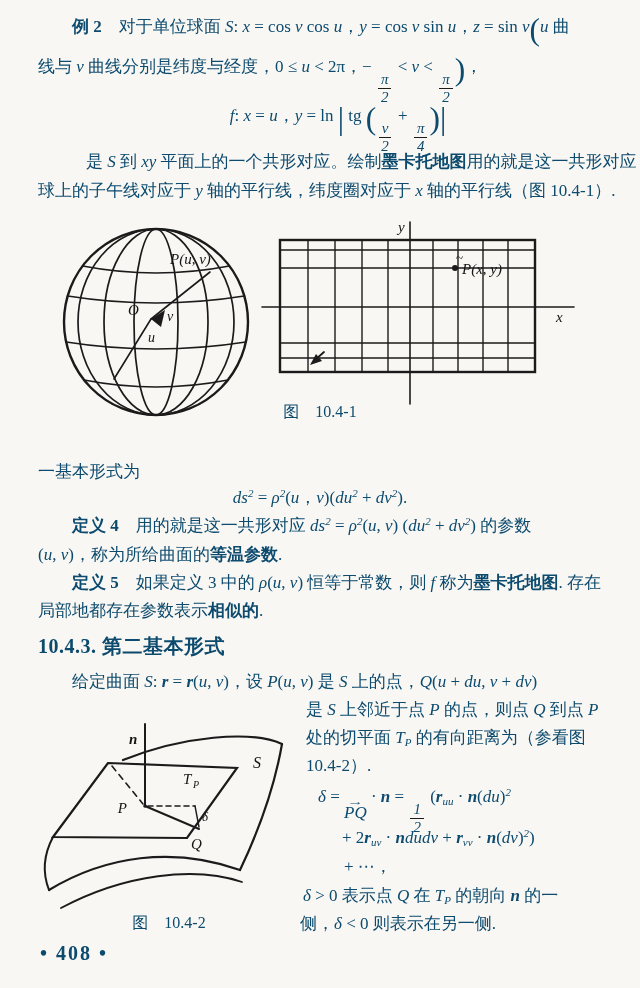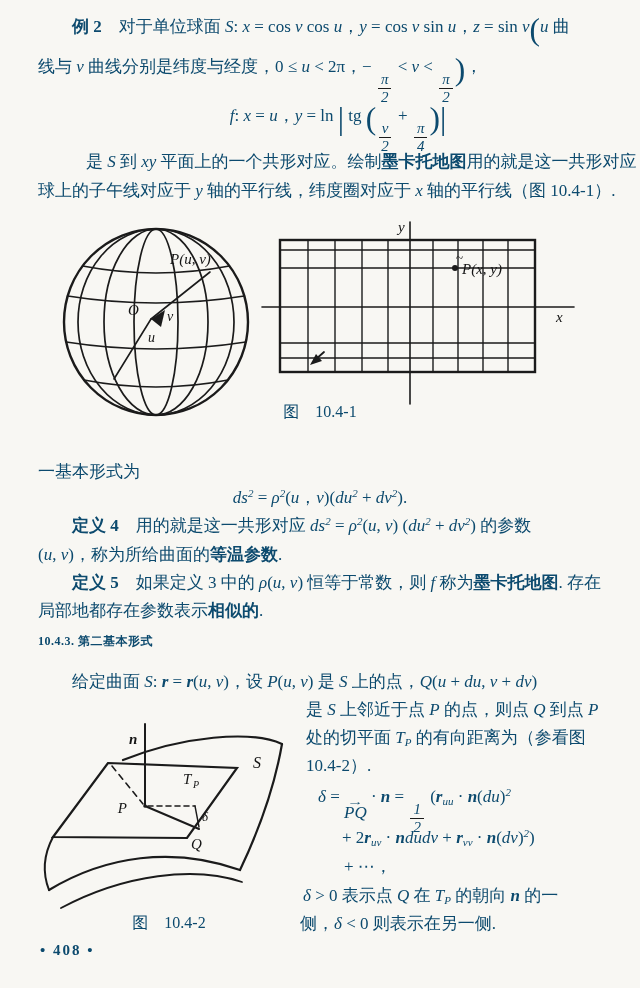--- a/index.html
+++ b/index.html
@@ -13,23 +13,23 @@
   sup{font-size:11px;vertical-align:6px;line-height:0;font-style:italic;}
   sub{font-size:11px;vertical-align:-3px;line-height:0;font-style:italic;}
   .frac{display:inline-flex;flex-direction:column;align-items:center;vertical-align:-0.8em;
         line-height:1.15;font-size:15px;margin:0 2px;font-style:italic;}
   .frac .num{border-bottom:1.4px solid #1b1b1b;padding:0 3px;}
   .frac .den{padding:0 3px;}
   .big{font-size:185%;font-weight:300;vertical-align:-0.25em;line-height:0;}
   .vec{display:inline-flex;flex-direction:column;align-items:center;vertical-align:-0.15em;line-height:1;}
   .vec .arr{font-size:11px;line-height:5px;transform:scaleX(1.5);}
   .vec .base{line-height:1.05;}
-  .heading{position:absolute;font-size:12px;font-weight:bold;letter-spacing:0.5px;}
+  .heading{position:absolute;font-size:20px;font-weight:bold;letter-spacing:0.5px;}
   .caption{position:absolute;font-size:16px;}
-  .pagenum{position:absolute;font-size:15px;font-weight:bold;letter-spacing:2px;}
+  .pagenum{position:absolute;font-size:20px;font-weight:bold;letter-spacing:2px;}
   svg{position:absolute;overflow:visible;}
   svg .st{fill:none;stroke:#1b1b1b;stroke-linecap:round;}
   svg text{font-family:"Liberation Serif","DejaVu Serif",serif;fill:#141414;}
 </style>
 </head>
 <body>
 
 <div class="page">
 
   <div class="line" style="left:72px;top:16px;"><span class="b">例 2</span><span>　对于单位球面 </span><span class="i">S</span><span>: </span><span class="i">x</span><span> = cos </span><span class="i">v</span><span> cos </span><span class="i">u</span><span>，</span><span class="i">y</span><span> = cos </span><span class="i">v</span><span> sin </span><span class="i">u</span><span>，</span><span class="i">z</span><span> = sin </span><span class="i">v</span><span class="big">(</span><span class="i">u</span><span> 曲</span></div>

